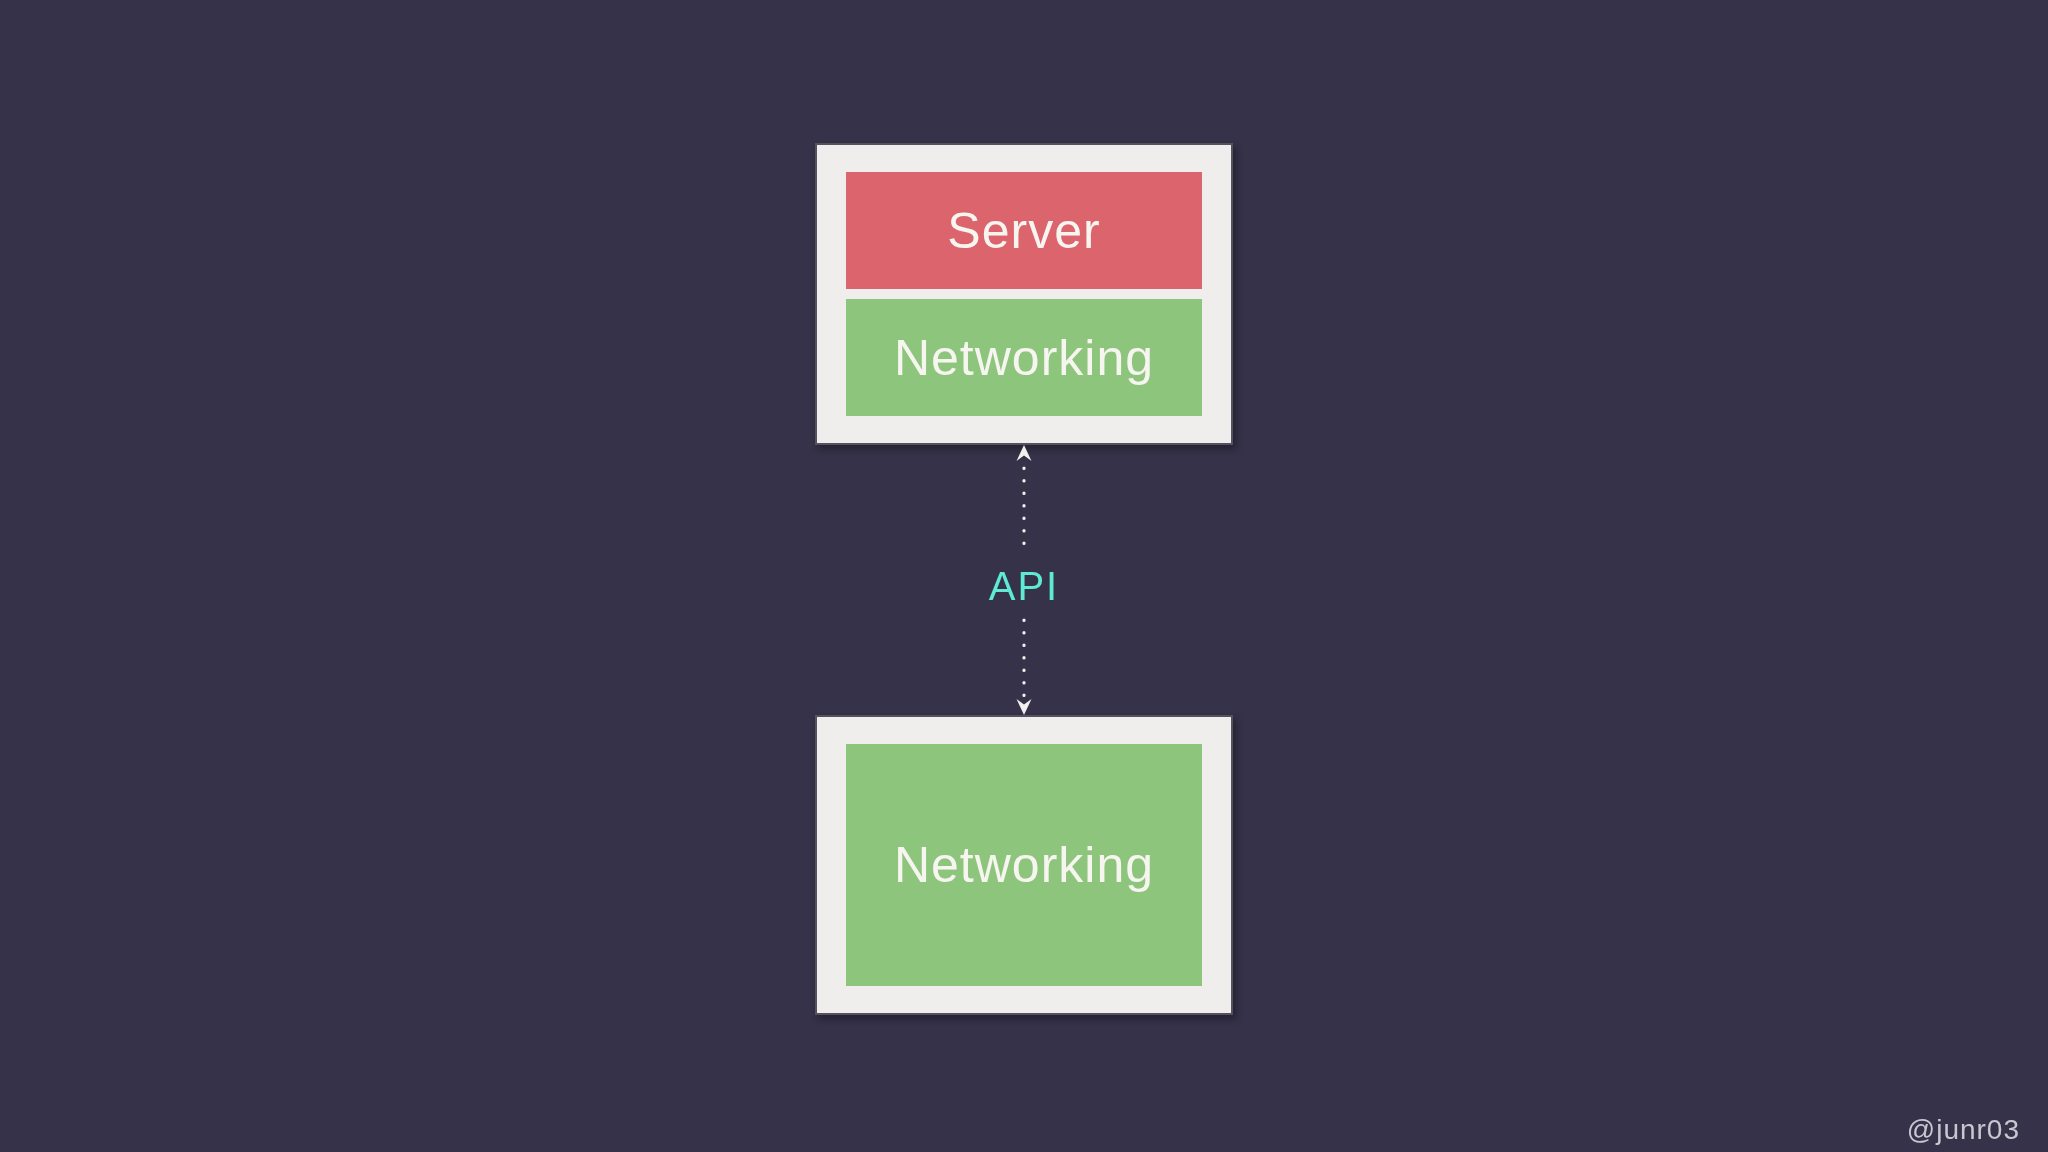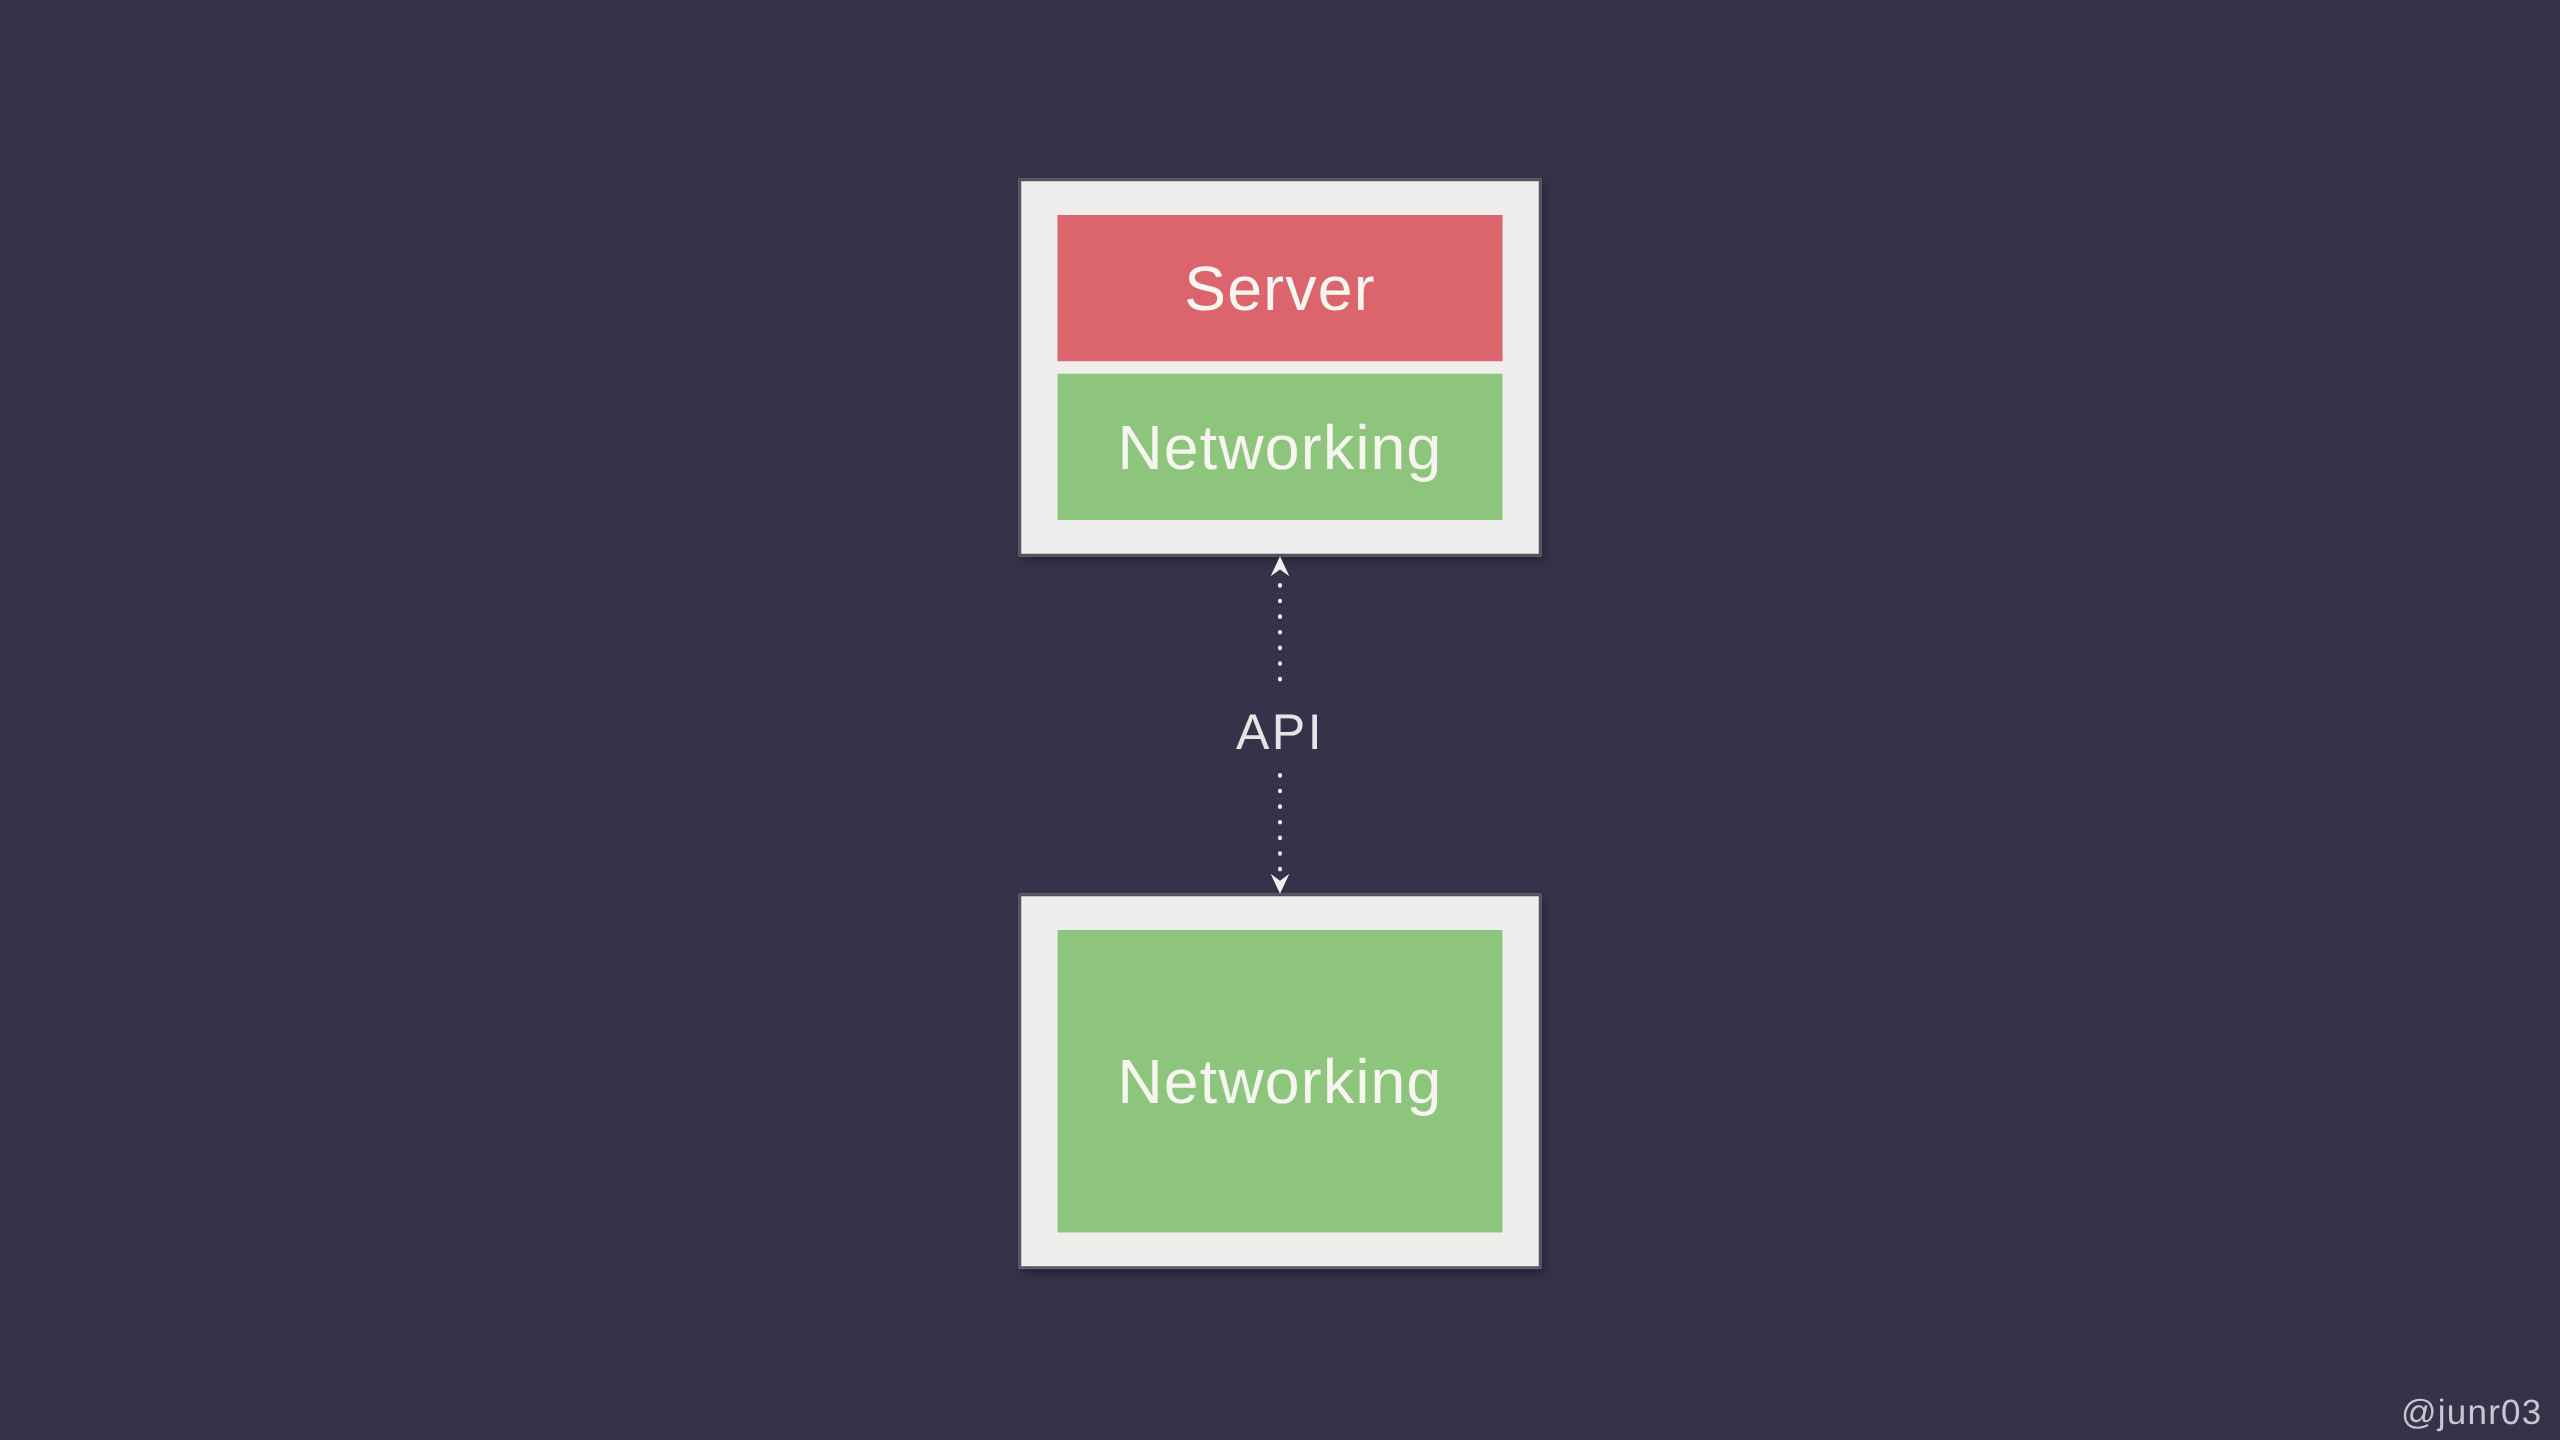--- a/index.html
+++ b/index.html
@@ -52,28 +52,28 @@
     color: #F2F0EC;
   }
   #api-label {
     position: absolute;
     left: 944px;
     top: 558px;
     width: 160px;
     height: 56px;
     line-height: 56px;
     text-align: center;
-    color: #e5e5e5;
+    color: #5eead4;
     font-size: 40px;
     letter-spacing: 2px;
     background: #363249;
   }
   #watermark {
     position: absolute;
-    right: 14px;
+    right: 28px;
     bottom: 6px;
     color: #C9C6D1;
     font-size: 28px;
     letter-spacing: 1px;
   }
 </style>
 </head>
 <body>
 
 <div id="canvas">

